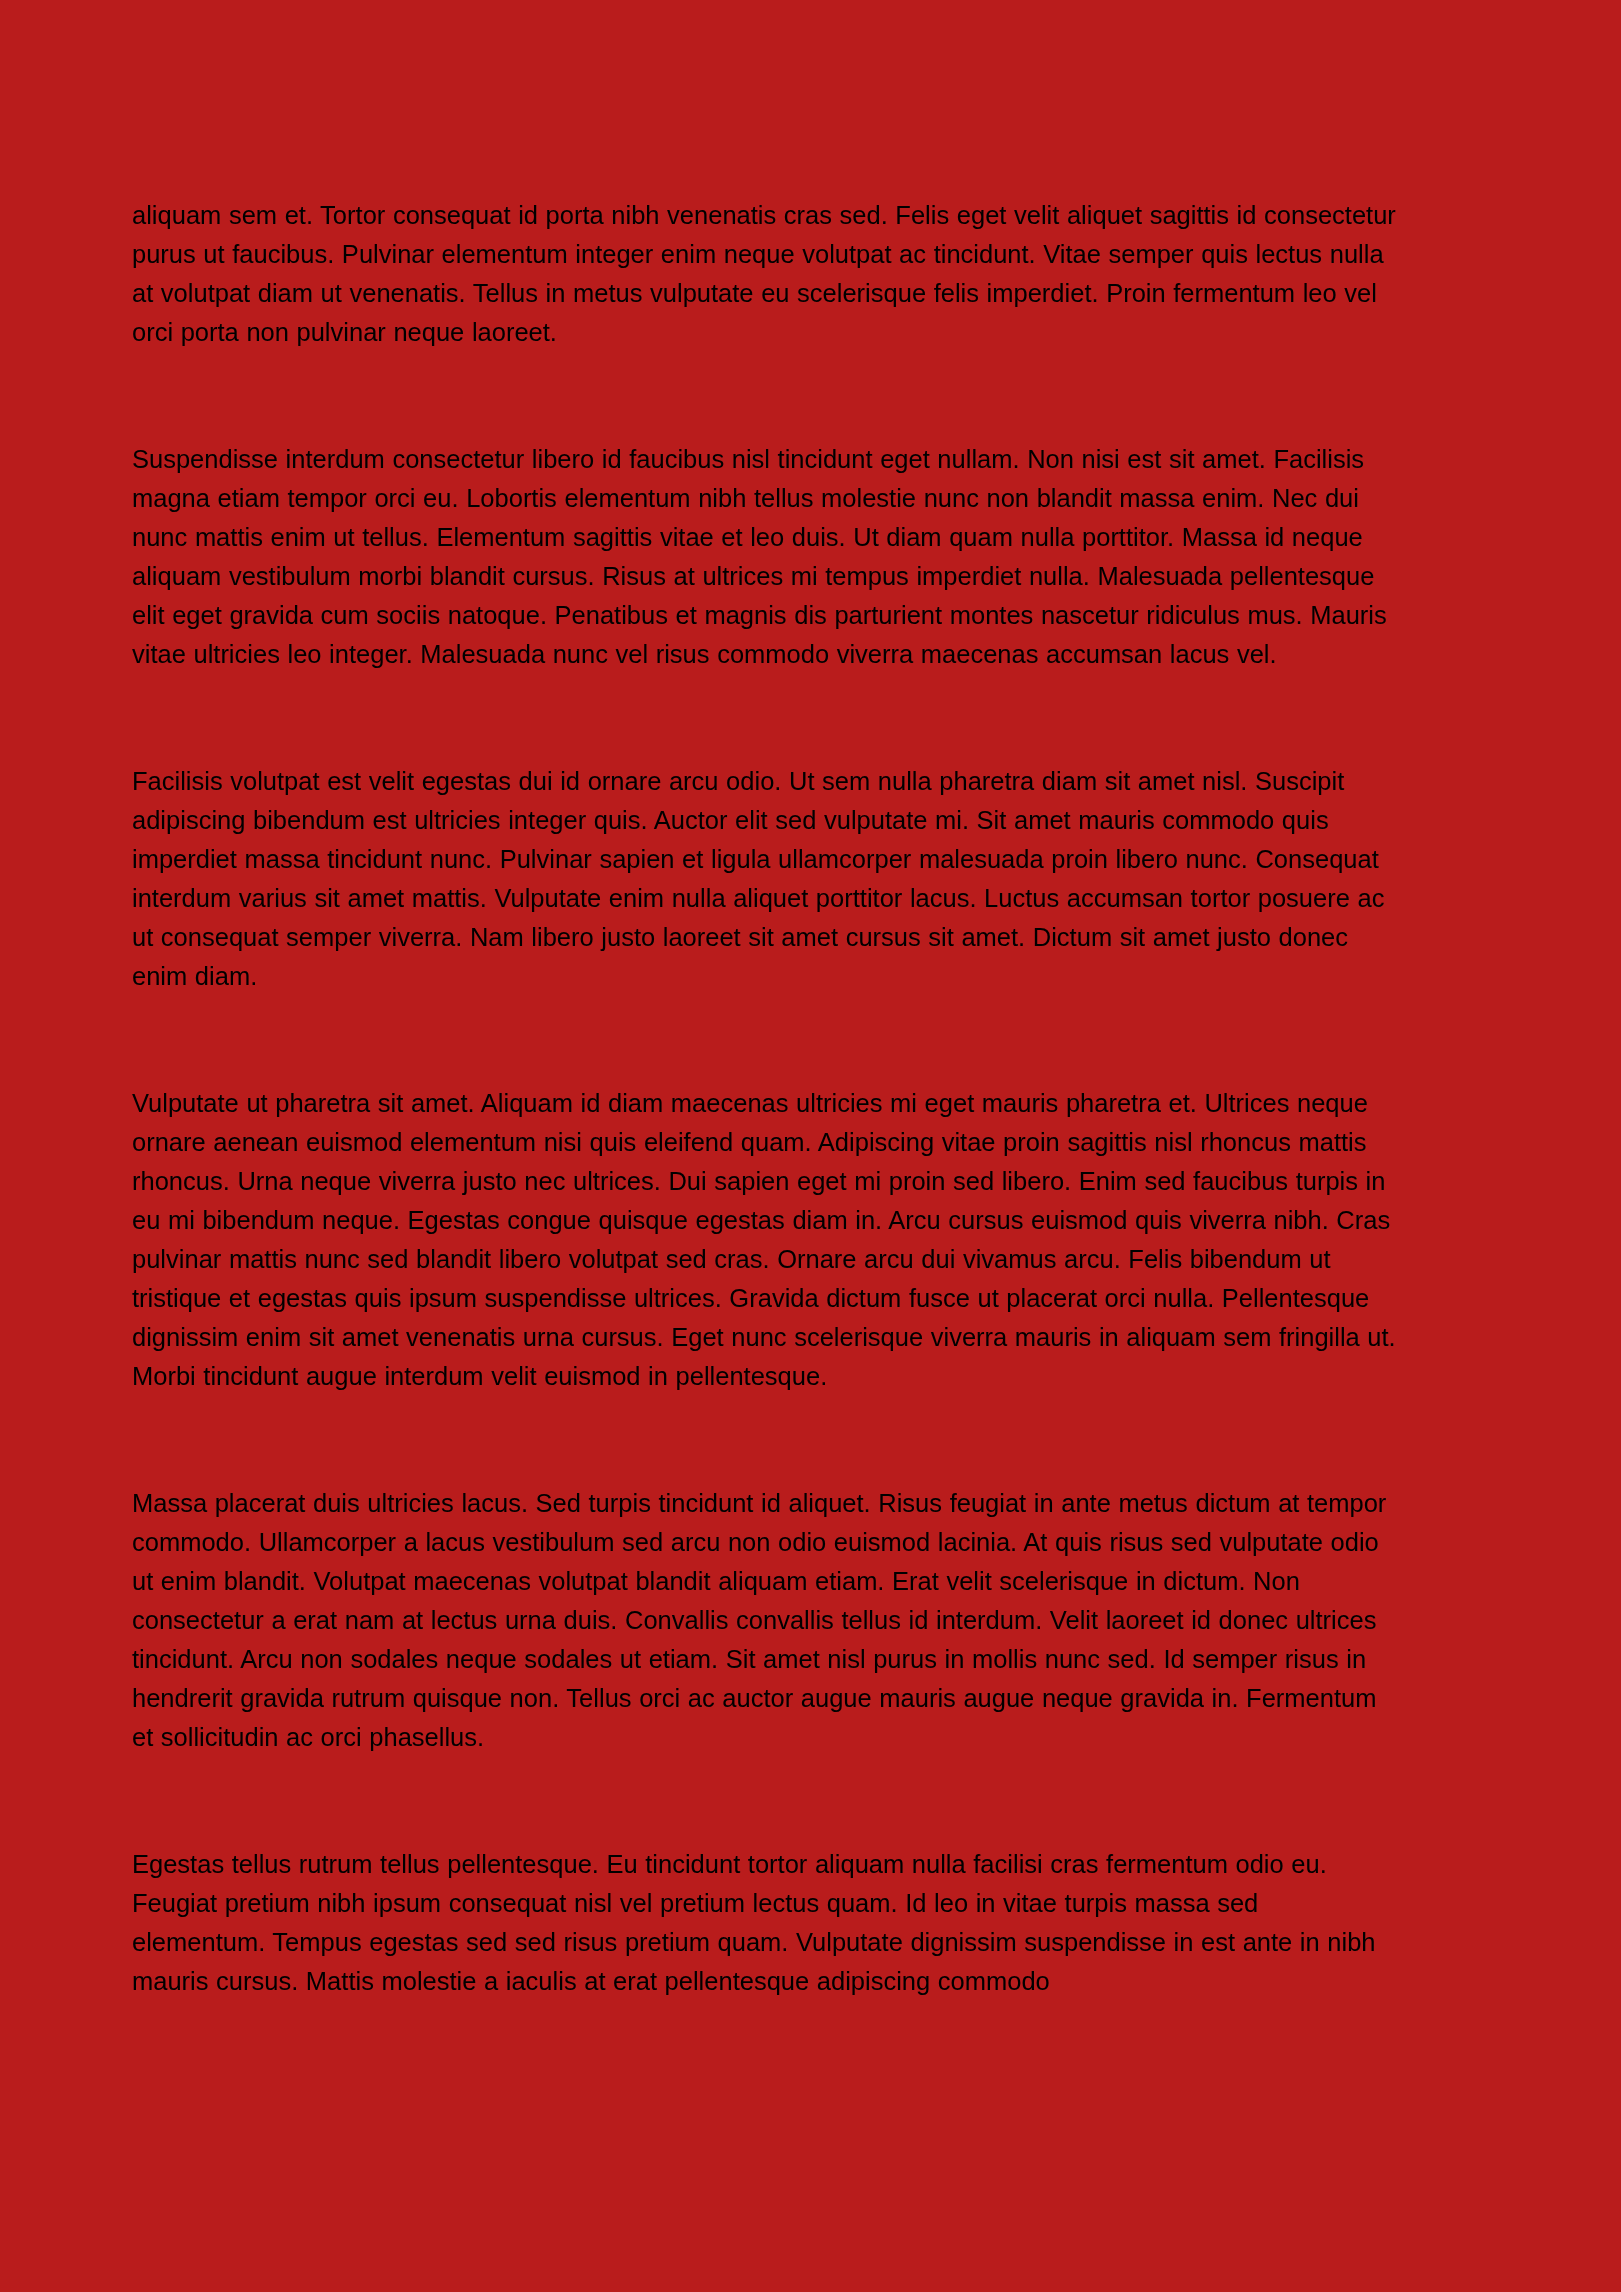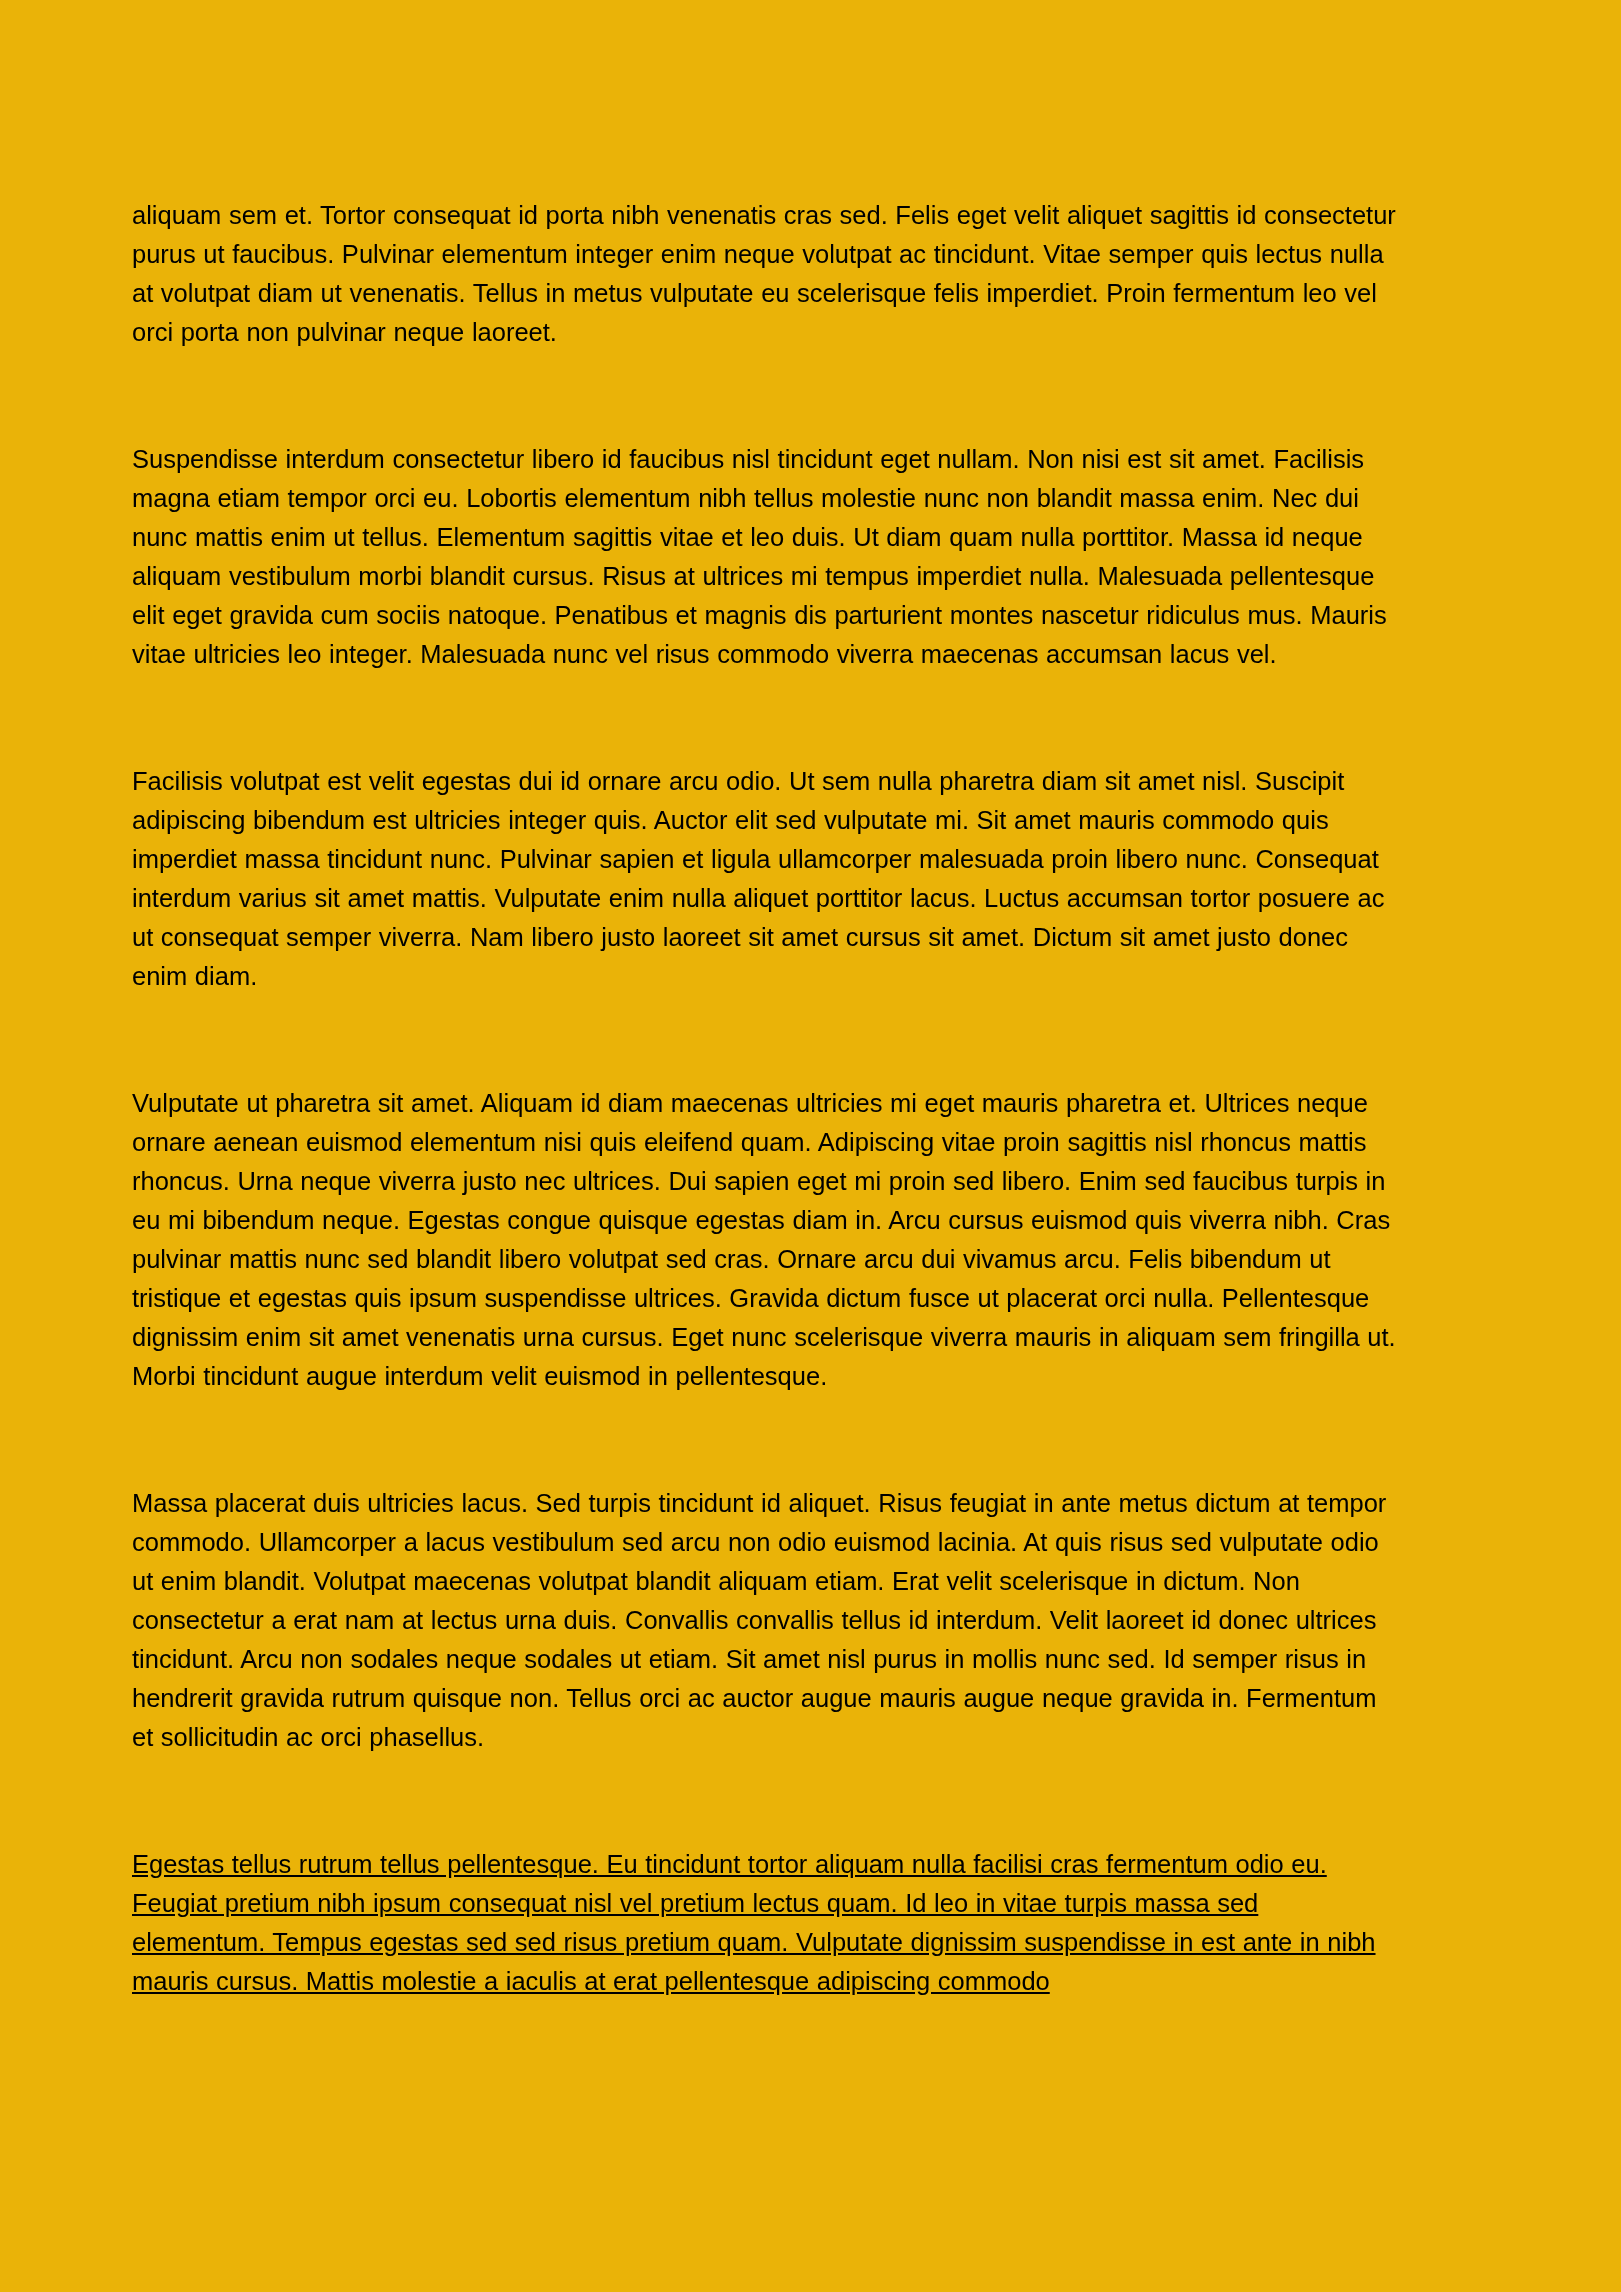--- a/index.html
+++ b/index.html
@@ -4,42 +4,41 @@
 <style>
   html, body {
     margin: 0;
     padding: 0;
     background: #ffffff;
   }
   .page {
     position: relative;
     width: 1621px;
     height: 2293px;
-    background: #eab308;
+    background: #b91c1c;
     overflow: hidden;
     font-family: "Liberation Sans", "DejaVu Sans", sans-serif;
   }
   .text-column {
     position: absolute;
     left: 132px;
     top: 196px;
     width: 1266px;
   }
   .text-column p {
     margin: 0 0 88px 0;
     padding: 0;
     font-size: 25.5px;
     line-height: 39px;
     color: #000000;
     text-align: left;
     word-spacing: 0.5px;
   }
   .text-column p:last-child {
     margin-bottom: 0;
-    text-decoration: underline;
   }
 </style>
 </head>
 <body>
 
 <div class="page">
   <div class="text-column">
     <p>aliquam sem et. Tortor consequat id porta nibh venenatis cras sed. Felis eget velit aliquet sagittis id consectetur purus ut faucibus. Pulvinar elementum integer enim neque volutpat ac tincidunt. Vitae semper quis lectus nulla at volutpat diam ut venenatis. Tellus in metus vulputate eu scelerisque felis imperdiet. Proin fermentum leo vel orci porta non pulvinar neque laoreet.</p>
     <p>Suspendisse interdum consectetur libero id faucibus nisl tincidunt eget nullam. Non nisi est sit amet. Facilisis magna etiam tempor orci eu. Lobortis elementum nibh tellus molestie nunc non blandit massa enim. Nec dui nunc mattis enim ut tellus. Elementum sagittis vitae et leo duis. Ut diam quam nulla porttitor. Massa id neque aliquam vestibulum morbi blandit cursus. Risus at ultrices mi tempus imperdiet nulla. Malesuada pellentesque elit eget gravida cum sociis natoque. Penatibus et magnis dis parturient montes nascetur ridiculus mus. Mauris vitae ultricies leo integer. Malesuada nunc vel risus commodo viverra maecenas accumsan lacus vel.</p>
     <p>Facilisis volutpat est velit egestas dui id ornare arcu odio. Ut sem nulla pharetra diam sit amet nisl. Suscipit adipiscing bibendum est ultricies integer quis. Auctor elit sed vulputate mi. Sit amet mauris commodo quis imperdiet massa tincidunt nunc. Pulvinar sapien et ligula ullamcorper malesuada proin libero nunc. Consequat interdum varius sit amet mattis. Vulputate enim nulla aliquet porttitor lacus. Luctus accumsan tortor posuere ac ut consequat semper viverra. Nam libero justo laoreet sit amet cursus sit amet. Dictum sit amet justo donec enim diam.</p>

